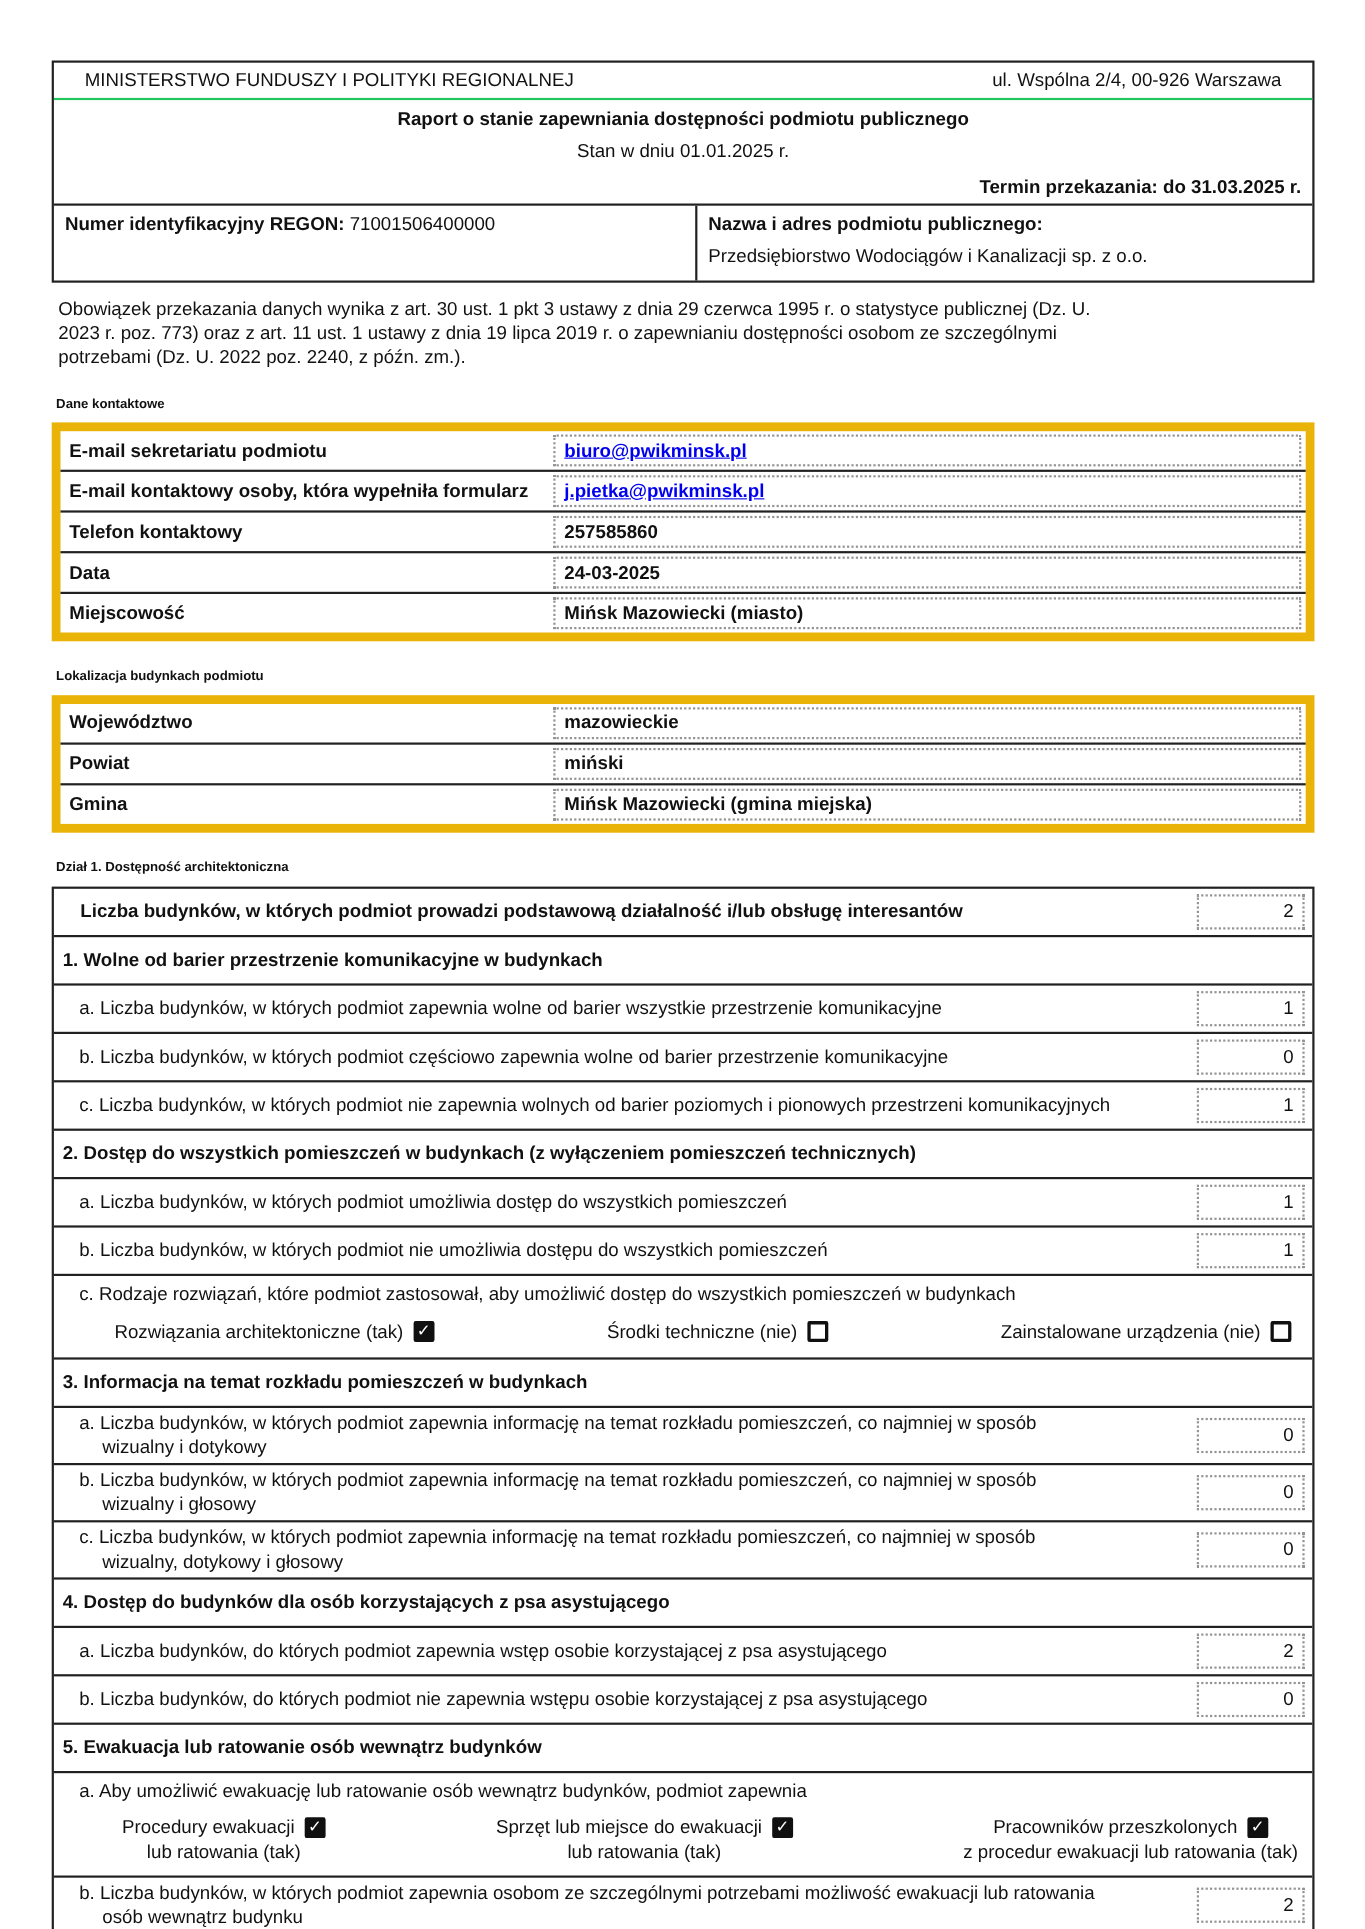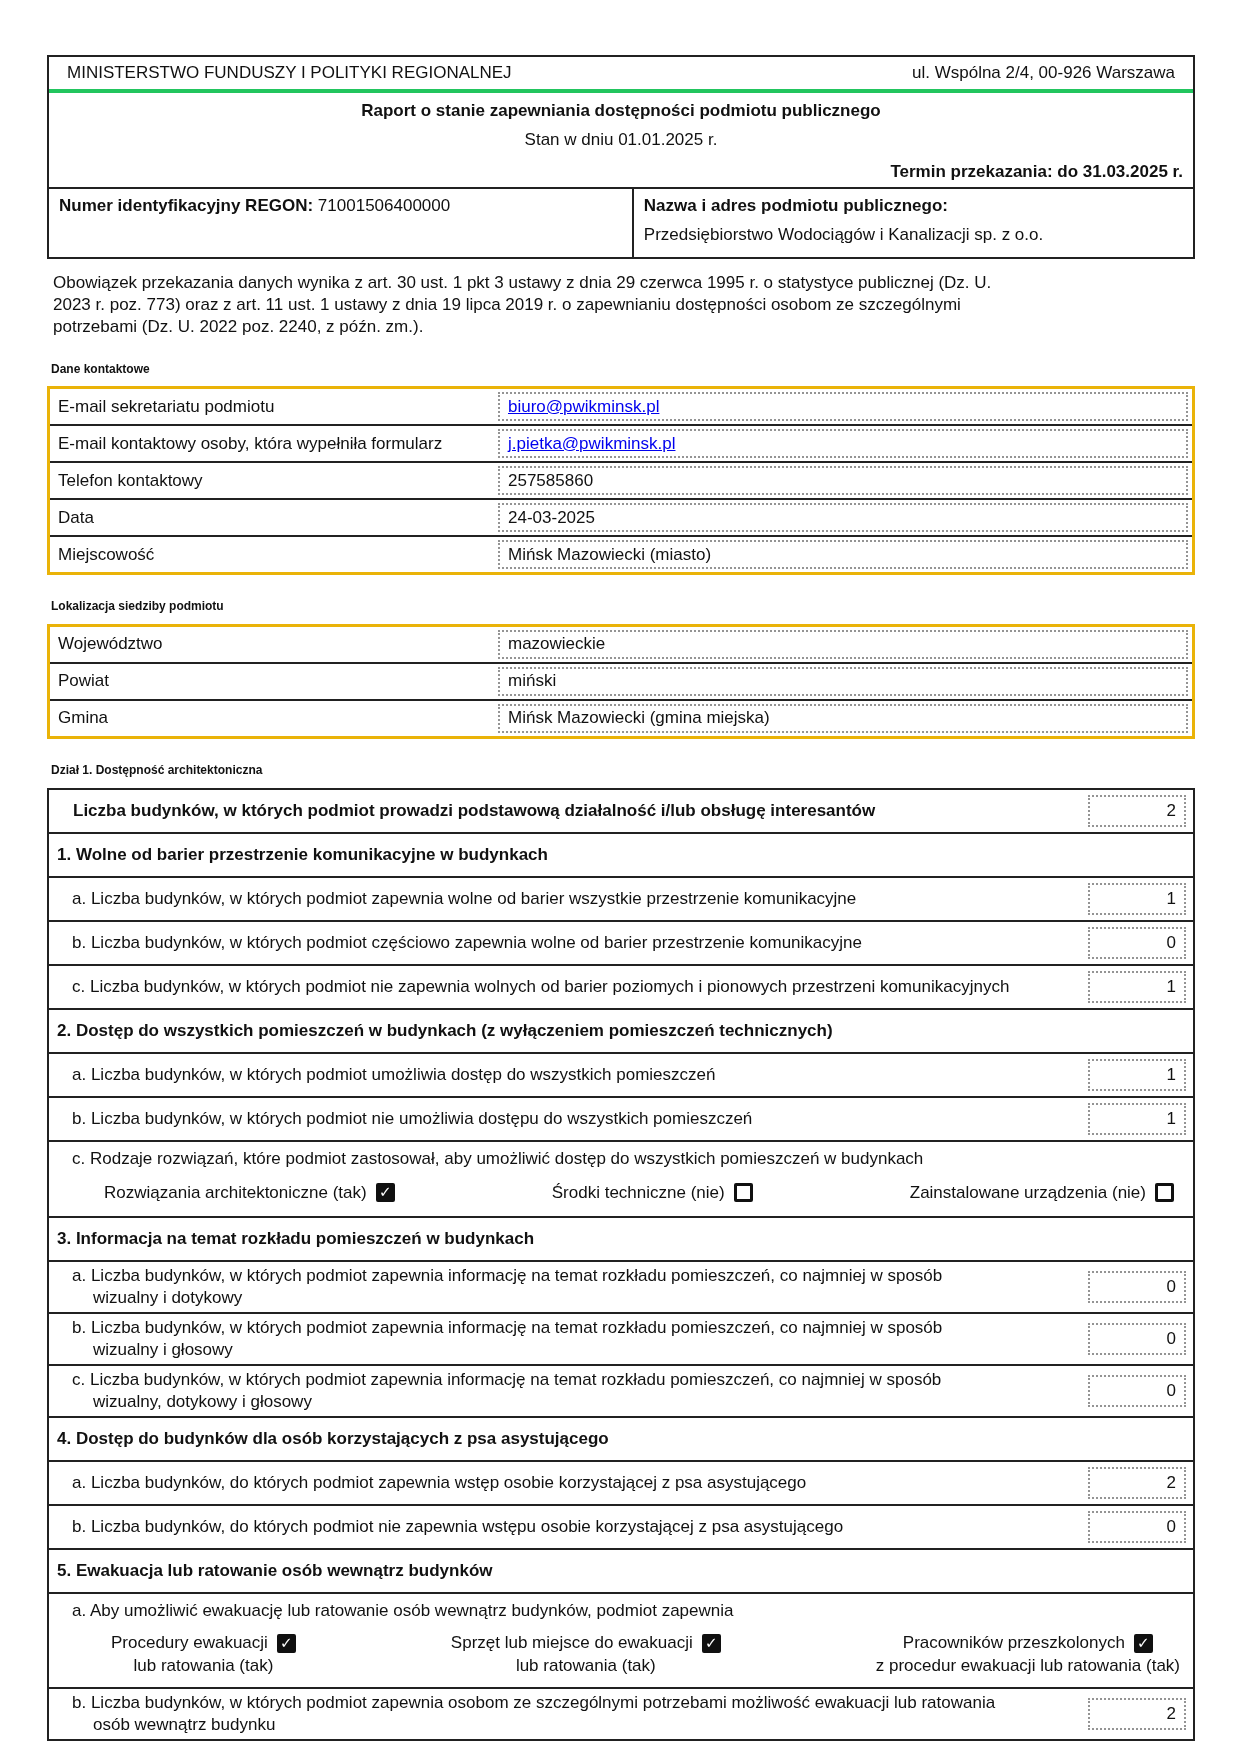--- a/index.html
+++ b/index.html
@@ -7,37 +7,37 @@
     width:1241px;height:1754px;overflow:hidden;
     font-family:"Liberation Sans","DejaVu Sans",sans-serif;
     color:#111;font-size:17px;line-height:1.3;
     -webkit-font-smoothing:antialiased;
   }
   .doc{padding:55px 46px 0 47px;}
 
   
   .hdr-table{border:2px solid #212121;}
   .hdr-row1{display:flex;justify-content:space-between;align-items:center;
-    border-bottom:4px solid #22c55e;padding:5px 18px;}
+    border-bottom:2px solid #22c55e;padding:5px 28px;}
   .hdr-title-block{border-bottom:2px solid #212121;padding:7px 8px 4px 8px;text-align:center;}
   .hdr-title{font-weight:bold;margin-bottom:7px;}
   .hdr-asof{margin-bottom:10px;}
   .hdr-deadline{text-align:right;font-weight:bold;padding-right:2px;}
   .hdr-row3{display:flex;}
   .hdr-regon{width:49.2%;border-right:2px solid #212121;padding:6px 10px 10px 10px;}
   .hdr-entity{flex:1;padding:6px 10px 10px 10px;}
   .b{font-weight:bold;}
   .hdr-entity .val{margin-top:7px;}
 
   
   .legal{margin:13px 0 16px 6px;max-width:960px;}
 
   
   .sec-heading{font-weight:bold;margin:24px 0 9px 4px;font-size:12px;}
-  .ftable{border:3px solid #eab308;}
+  .ftable{border:8px solid #eab308;font-weight:bold;}
   .frow{display:flex;align-items:stretch;border-bottom:2px solid #212121;min-height:35px;}
   .frow:last-child{border-bottom:none;}
   .flabel{width:432px;display:flex;align-items:center;padding:2px 4px 2px 8px;}
   .fvalwrap{flex:1;display:flex;align-items:center;padding:3px 4px;}
   .fbox{flex:1;min-height:25px;display:flex;align-items:center;
     border:2px dotted #949494;padding:0 8px;background:#fff;}
   a.link{color:var(--link,#0000EE);text-decoration:underline;cursor:pointer;}
 
   
   .dtable{border:2px solid #212121;margin-top:1px;}
@@ -134,21 +134,21 @@
     <div class="frow">
       <div class="flabel">Miejscowość</div>
       <div class="fvalwrap">
           <div class="fbox">
             <span>Mińsk Mazowiecki (miasto)</span>
           </div>
         </div>
     </div>
   </div>
 
-  <div class="sec-heading">Lokalizacja siedziby podmiotu</div>
+  <div class="sec-heading">Lokalizacja budynkach podmiotu</div>
   <div class="ftable">
     <div class="frow">
       <div class="flabel">Województwo</div>
       <div class="fvalwrap">
           <div class="fbox">
             <span>mazowieckie</span>
           </div>
         </div>
     </div>
     <div class="frow">

